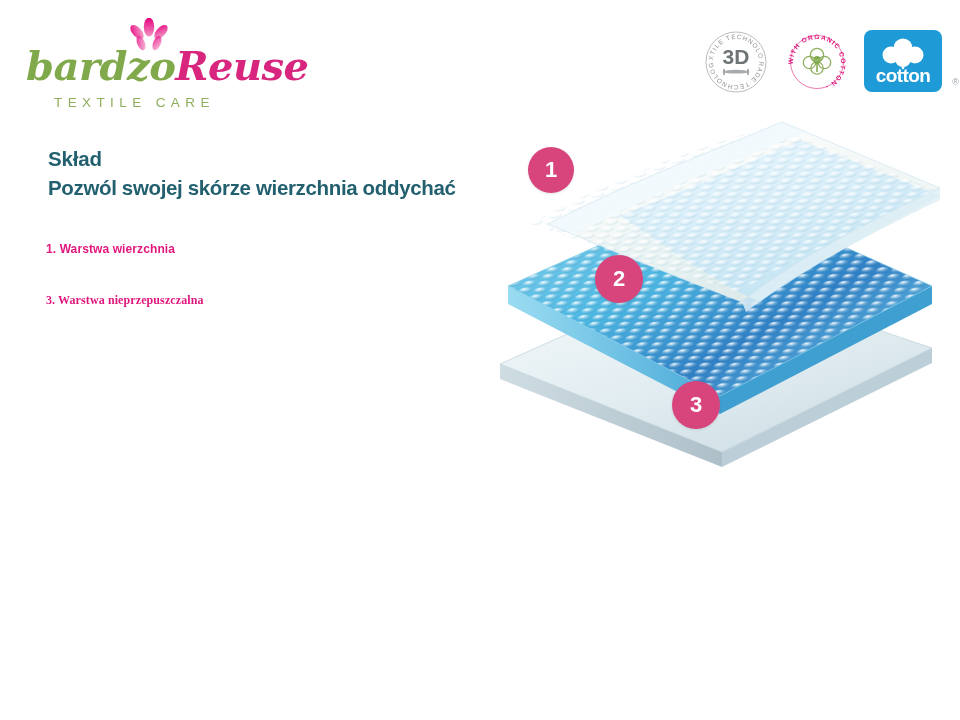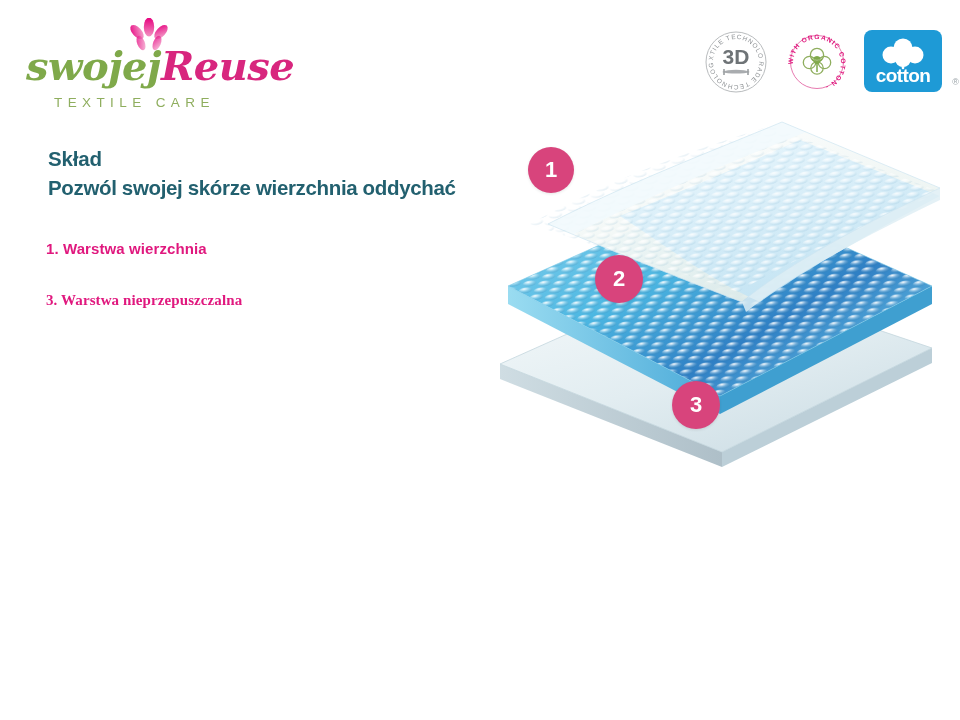--- a/index.html
+++ b/index.html
@@ -105,21 +105,21 @@
     position: absolute;
     left: 46px;
     top: 238px;
     width: 610px;
     z-index: 5;
   }
   .layer-block { margin-bottom: 29px; }
   .layer-block:last-child { margin-bottom: 3px; font-family: Liberation Serif, serif; }
   .layer-title {
     color: #e0187e;
-    font-size: 15px;
+    font-size: 12px;
     font-weight: 700;
     line-height: 22px;
     margin: 0 0 3px 0;
     letter-spacing: 0.1px;
   }
   .layer-body {
     color: #1b1b1b;
     font-size: 15.6px;
     line-height: 25.5px;
     margin: 0;
@@ -175,21 +175,21 @@
           </linearGradient>
         </defs>
         <ellipse cx="26" cy="9" rx="5.2" ry="9.4" fill="url(#pet1)"></ellipse>
         <ellipse cx="14" cy="14" rx="4.6" ry="8.6" fill="url(#pet2)" transform="rotate(-42 14 14)"></ellipse>
         <ellipse cx="38" cy="14" rx="4.6" ry="8.6" fill="url(#pet2)" transform="rotate(42 38 14)"></ellipse>
         <ellipse cx="18" cy="25" rx="3.8" ry="7.6" fill="url(#pet2)" transform="rotate(-22 18 25)" opacity="0.82"></ellipse>
         <ellipse cx="34" cy="25" rx="3.8" ry="7.6" fill="url(#pet2)" transform="rotate(22 34 25)" opacity="0.82"></ellipse>
       </svg>
     </div>
     <div class="brand-wordmark">
-      <span class="brand-masmi">swojej</span><span class="brand-reuse">Reuse</span>
+      <span class="brand-masmi">bardzo</span><span class="brand-reuse">Reuse</span>
     </div>
     <div class="brand-tagline">TEXTILE CARE</div>
   </div>
 
   <div class="cert-row">
 
     <div class="cert-badge badge-3d">
       <svg viewBox="0 0 68 68" width="68" height="68" aria-hidden="true">
         <defs>
           <path id="arcTop" d="M 11,34 A 23,23 0 0 1 57,34"></path>

